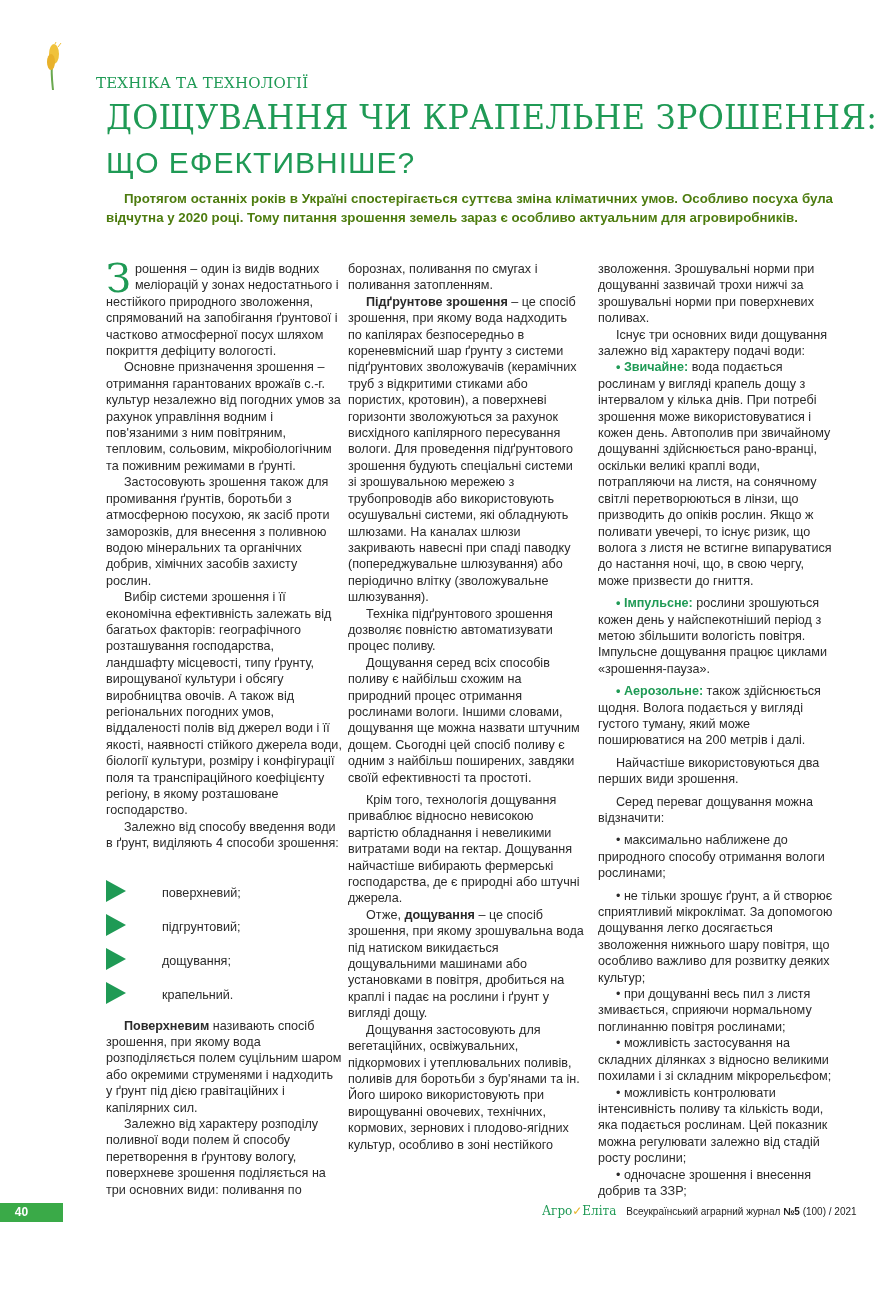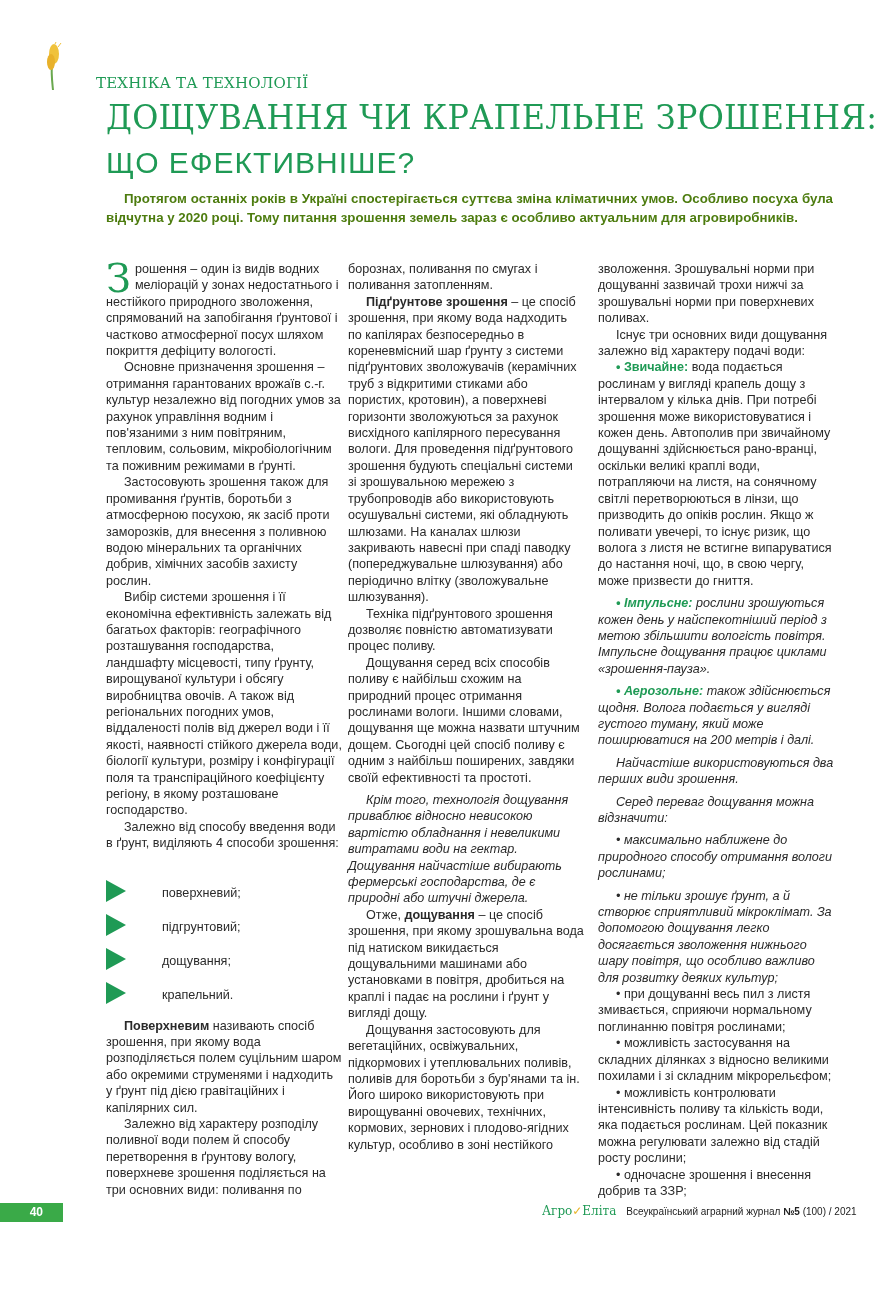--- a/index.html
+++ b/index.html
@@ -14,22 +14,22 @@
     .col p { margin: 0; text-indent: 18px; }
     .col1 { left: 106px; }
     .col2 { left: 348px; }
     .col3 { left: 598px; }
     .dropcap { float: left; font-family: "DejaVu Serif", serif; color: #1f9a55; font-size: 40px; line-height: 30px; margin: 2px 4px 0 0; text-indent: 0; }
     .first-p { text-indent: 0 !important; }
     .bullets { margin: 16px 0 14px 0; padding: 0; list-style: none; }
     .bullets li { display: flex; align-items: flex-end; height: 34px; gap: 24px; }
     .tri { width: 0; height: 0; border-top: 11px solid transparent; border-bottom: 11px solid transparent; border-left: 20px solid #1f9a55; margin-right: 12px; }
     .green-b { color: #1f9a55; font-weight: bold; }
-    .gap { margin-top: 6px !important; font-style: italic; }
-    .footer-page { position: absolute; left: 0; top: 1203px; width: 63px; height: 19px; background: #3aaa48; color: #fff; font-family: "Liberation Sans", sans-serif; font-weight: bold; font-size: 12px; line-height: 19px; text-align: right; box-sizing: border-box; padding-right: 20px; }
+    .gap { margin-top: 6px !important; }
+    .footer-page { position: absolute; left: 0; top: 1203px; width: 63px; height: 19px; background: #3aaa48; color: #fff; font-family: "Liberation Sans", sans-serif; font-weight: bold; font-size: 12px; line-height: 19px; text-align: center; box-sizing: border-box; padding-right: 20px; }
     .footer-brand { position: absolute; left: 542px; top: 1204px; display: flex; align-items: baseline; font-size: 11px; }
     .brand { font-family: "DejaVu Serif", serif; color: #1f9a55; font-size: 12px; margin-right: 10px; }
     .brand-mark { color: #e9b52b; }
     .journal { font-family: "Liberation Sans", sans-serif; color: #222; font-size: 10px; }
     .journal b { font-weight: bold; }
   </style>
 </head>
 <body>
 
 <div class="section-header">

